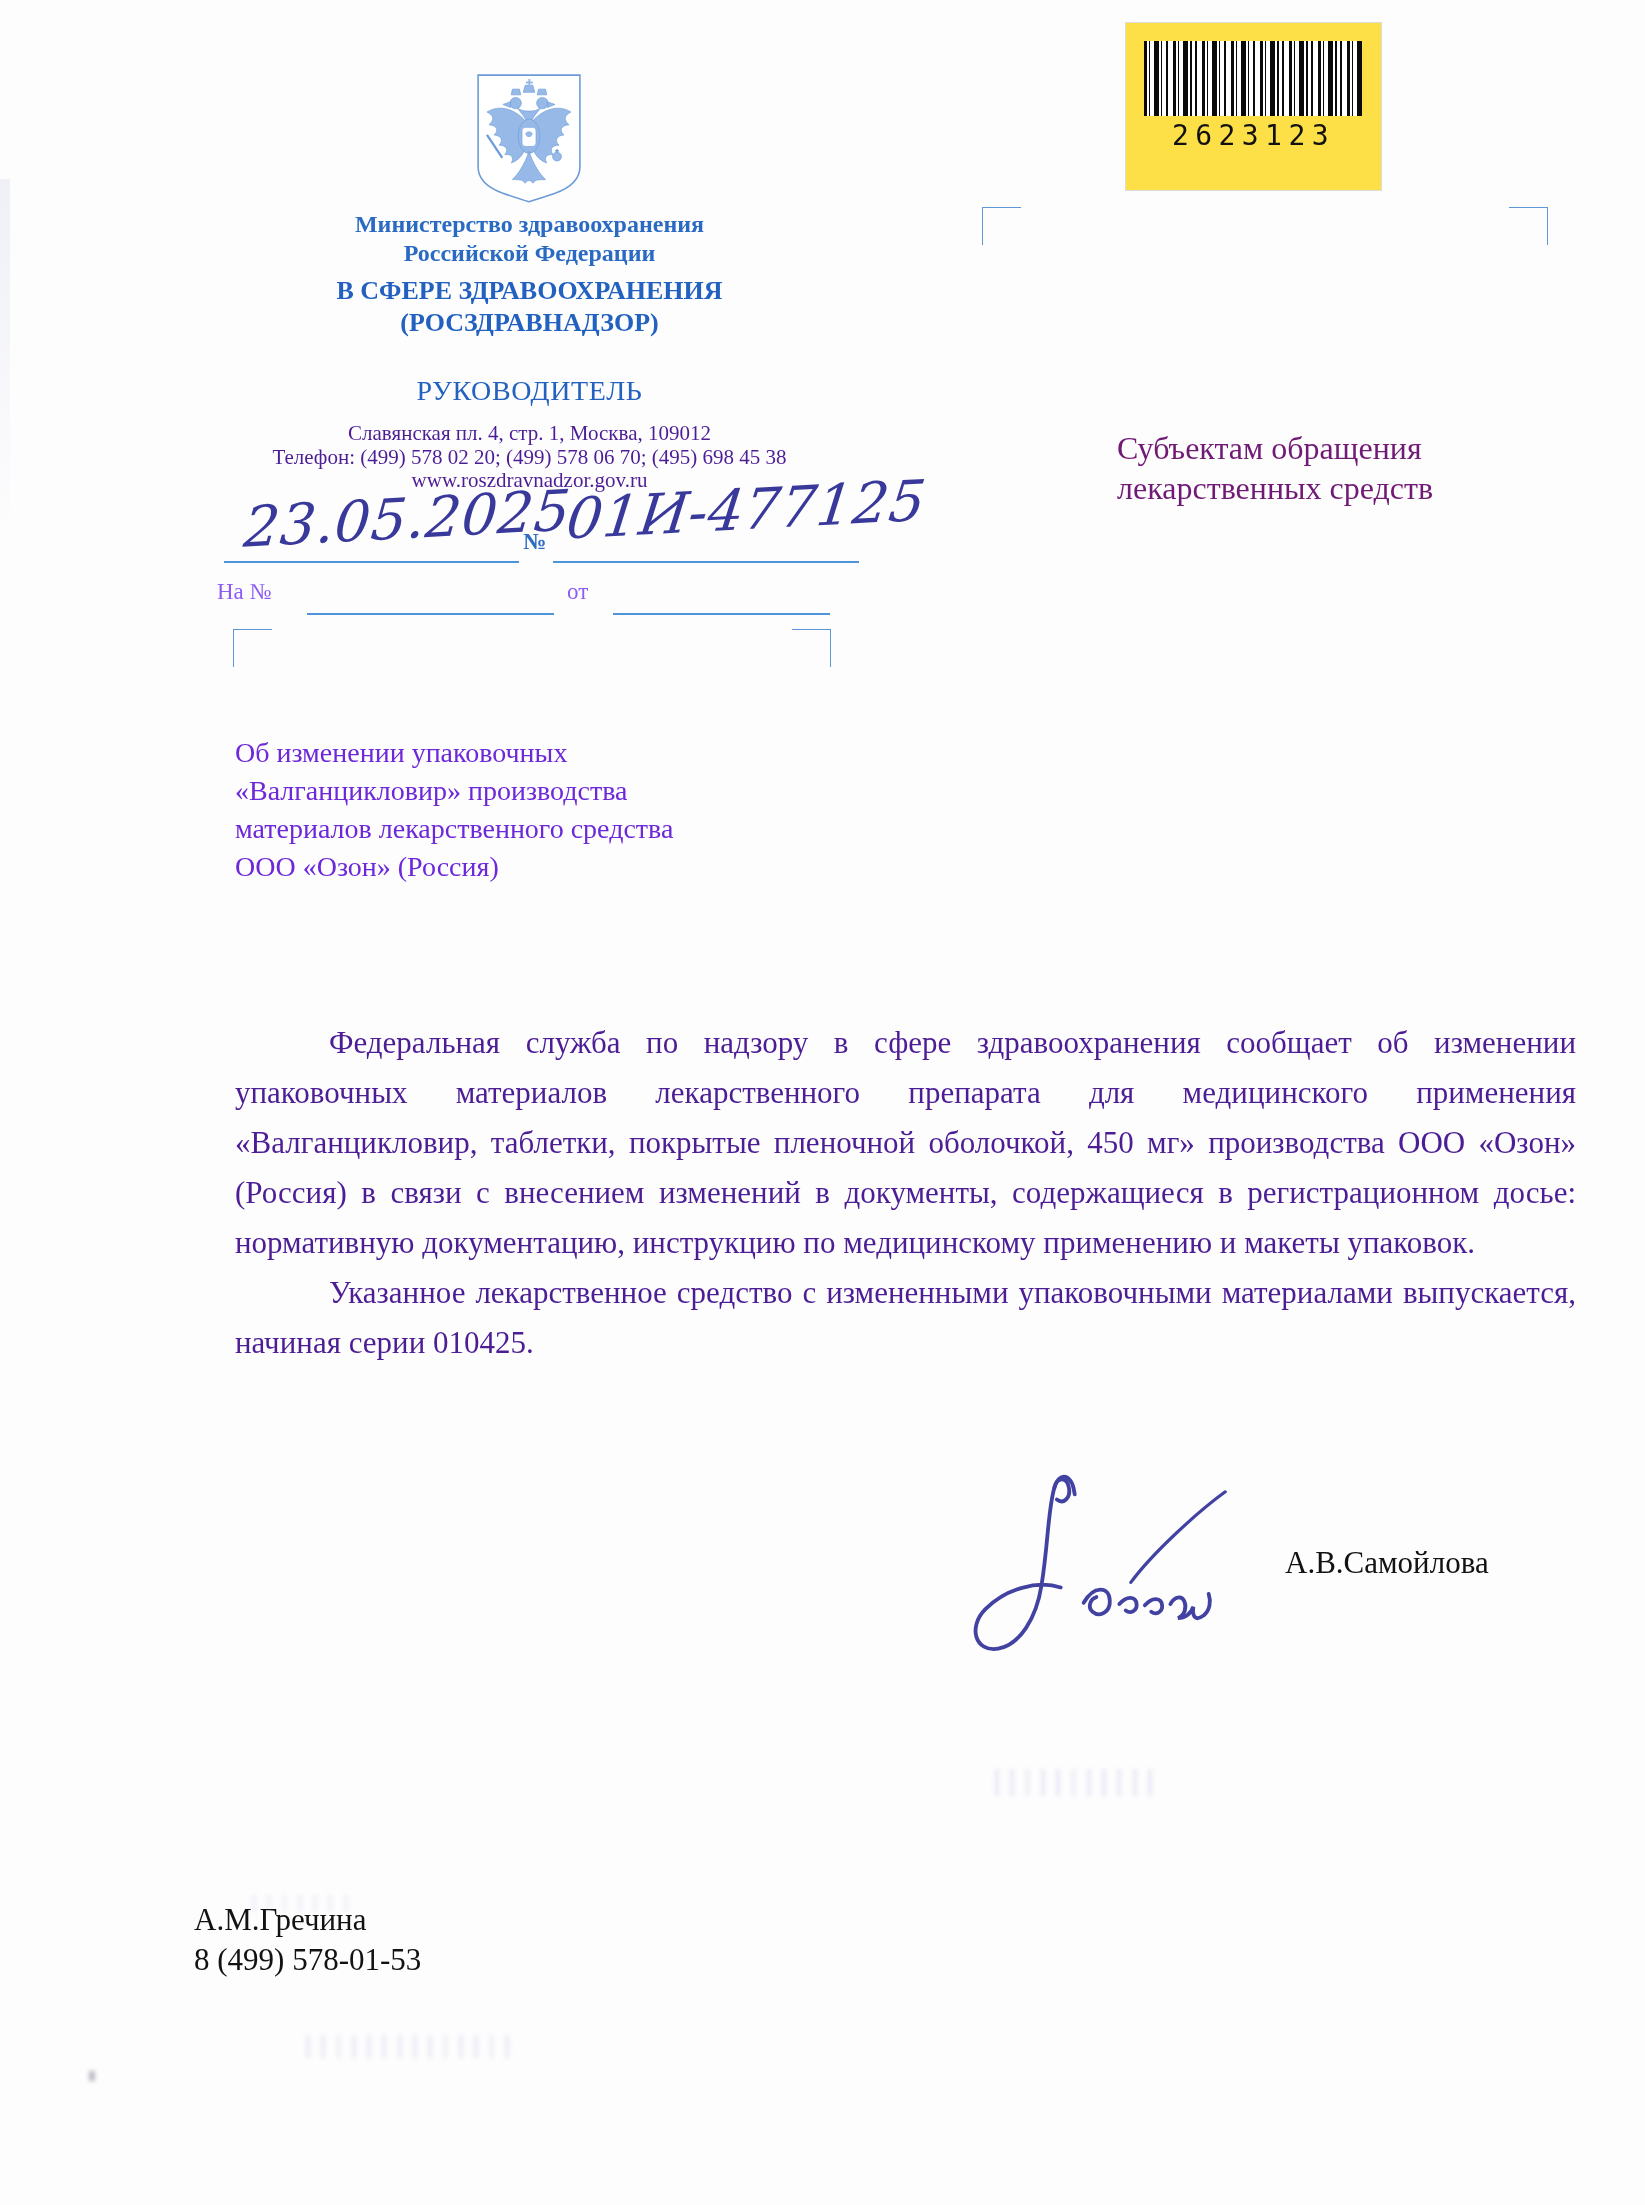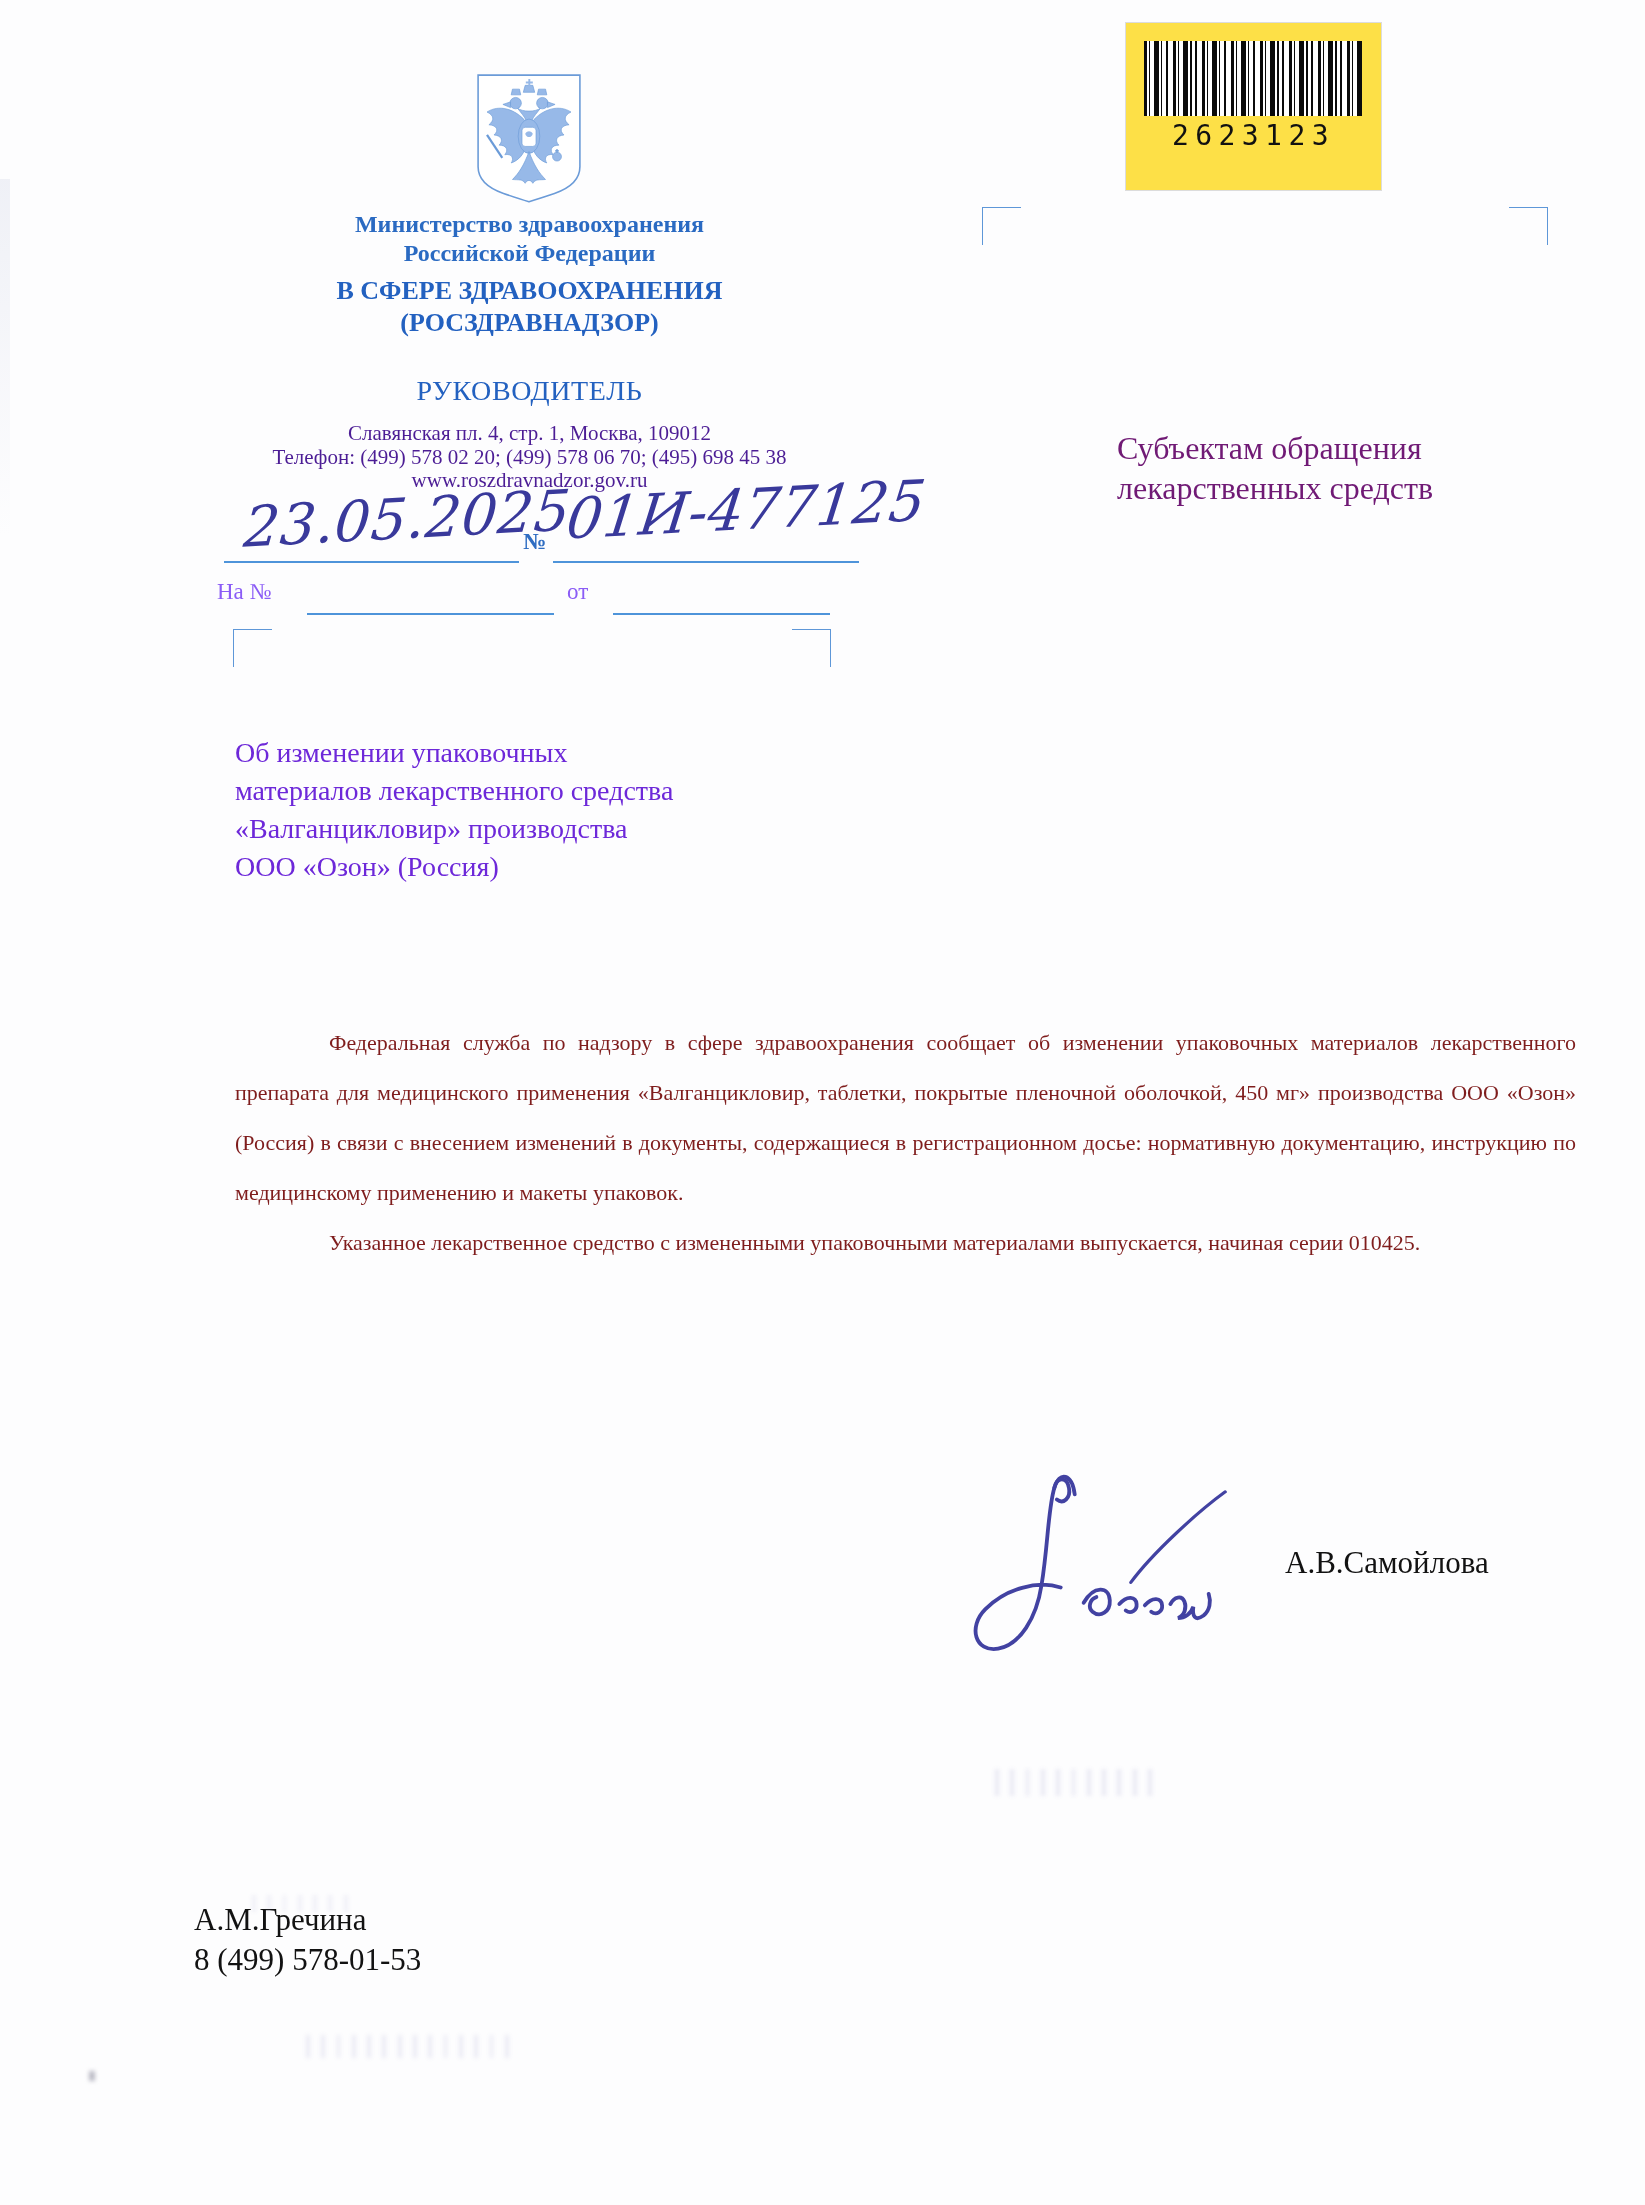--- a/index.html
+++ b/index.html
@@ -35,21 +35,21 @@
   .no-sign{position:absolute;left:523px;top:529px;font-size:23px;color:#2f6dc2;font-weight:bold;}
   .uline{position:absolute;height:1.9px;background:#4e94da;}
   .blue-label{position:absolute;font-size:23px;color:#8b5cf6;}
   
   .bracket{position:absolute;width:38px;height:37px;border-top:1.9px solid #5e97d8;}
   .bracket.bl{border-left:1.9px solid #5e97d8;}
   .bracket.br{border-right:1.9px solid #5e97d8;}
   
   .addressee{position:absolute;left:1117px;top:428px;width:408px;font-size:32px;line-height:40px;color:#701a75;}
   .subject{position:absolute;left:235px;top:734px;width:599px;font-size:28px;line-height:38px;color:#6d28d9;}
-  .body-text{position:absolute;left:235px;top:1018px;width:1341px;font-size:22px;line-height:50px;text-align:justify;color:#7f1d1d;}
+  .body-text{position:absolute;left:235px;top:1018px;width:1341px;font-size:31px;line-height:50px;text-align:justify;color:#4c1d95;}
   .body-text p{margin:0;text-indent:94px;}
   .signatory{position:absolute;left:1285px;top:1545px;font-size:31px;color:#121212;}
   .executor{position:absolute;left:194px;top:1900px;font-size:31px;line-height:40px;color:#121212;}
   .sig{position:absolute;left:942px;top:1451px;width:319px;height:236px;}
   
   .artifact{position:absolute;pointer-events:none;filter:blur(1.9px);}
   .a-stripes{background:repeating-linear-gradient(90deg,rgba(130,130,190,.38) 0 3.8px,transparent 3.8px 15.3px);}
   .edge{position:absolute;left:0;top:179px;width:10.2px;height:357px;
     background:linear-gradient(#e9ebf3,rgba(233,235,243,0));opacity:.7;pointer-events:none;}
 </style>
@@ -122,22 +122,22 @@
   <div class="bracket bl" style="left:982px;top:207px;"></div>
   <div class="bracket br" style="left:1509px;top:207px;"></div>
 
   <div class="addressee">
     <div>Субъектам обращения</div>
     <div>лекарственных средств</div>
   </div>
 
   <div class="subject">
     <div>Об изменении упаковочных</div>
+    <div>«Валганцикловир» производства</div>
     <div>материалов лекарственного средства</div>
-    <div>«Валганцикловир» производства</div>
     <div>ООО «Озон» (Россия)</div>
   </div>
 
   <div class="body-text">
     <p>Федеральная служба по надзору в сфере здравоохранения сообщает об изменении упаковочных материалов лекарственного препарата для медицинского применения «Валганцикловир, таблетки, покрытые пленочной оболочкой, 450 мг» производства ООО «Озон» (Россия) в связи с внесением изменений в документы, содержащиеся в регистрационном досье: нормативную документацию, инструкцию по медицинскому применению и макеты упаковок.</p>
     <p>Указанное лекарственное средство с измененными упаковочными материалами выпускается, начиная серии 010425.</p>
   </div>
 
   <svg class="sig" viewBox="0 0 500 370" fill="none" stroke="#4242a2" stroke-width="6" stroke-linecap="round">
     <path d="M208,68 C204,36 184,30 176,58 C166,92 166,150 156,210 C148,262 122,304 88,310 C52,316 40,276 68,248 C100,216 150,202 186,214"></path>

